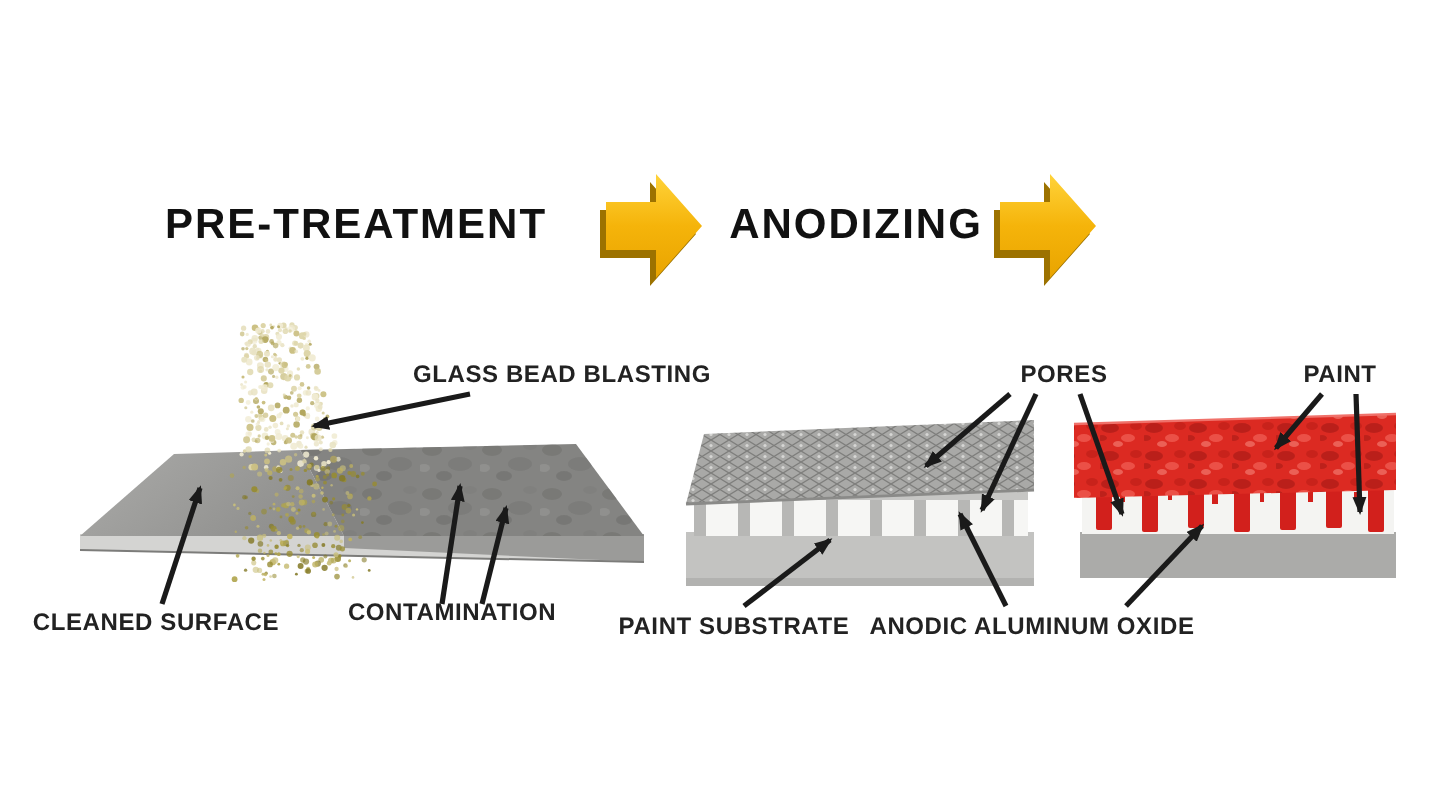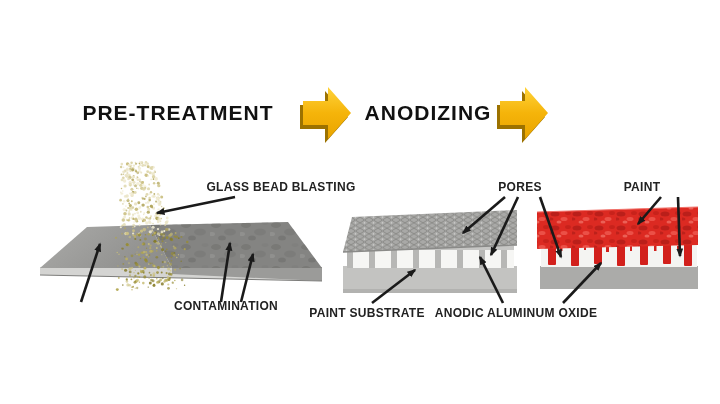--- a/index.html
+++ b/index.html
@@ -628,18 +628,19 @@
         <polygon points="-3,19 22,19 22,5 45,31 22,57 22,43 -3,43" fill="#9c7200"></polygon>
         <polygon points="0,15 25,15 25,1 48,27 25,53 25,39 0,39" fill="url(#gold)"></polygon>
       </g>
     </g>
   </svg>
 
   <div class="step-title" style="left:178px;top:113px">PRE-TREATMENT</div>
   <div class="step-title" style="left:428px;top:113px">ANODIZING</div>
 
   <div class="lbl" style="left:281px;top:187px">GLASS BEAD BLASTING</div>
-  <div class="lbl" style="left:520px;top:187px">PORES</div>
-  <div class="lbl" style="left:642px;top:187px">PAINT</div>
+  <div class="lbl" style="left:532px;top:187px">PORES</div>
+  <div class="lbl" style="left:670px;top:187px">PAINT</div>
+  <div class="lbl" style="left:78px;top:311px">CLEANED SURFACE</div>
   <div class="lbl" style="left:226px;top:306px">CONTAMINATION</div>
   <div class="lbl" style="left:367px;top:313px">PAINT SUBSTRATE</div>
   <div class="lbl" style="left:516px;top:313px">ANODIC ALUMINUM OXIDE</div>
 </div>
 
 </body></html>

